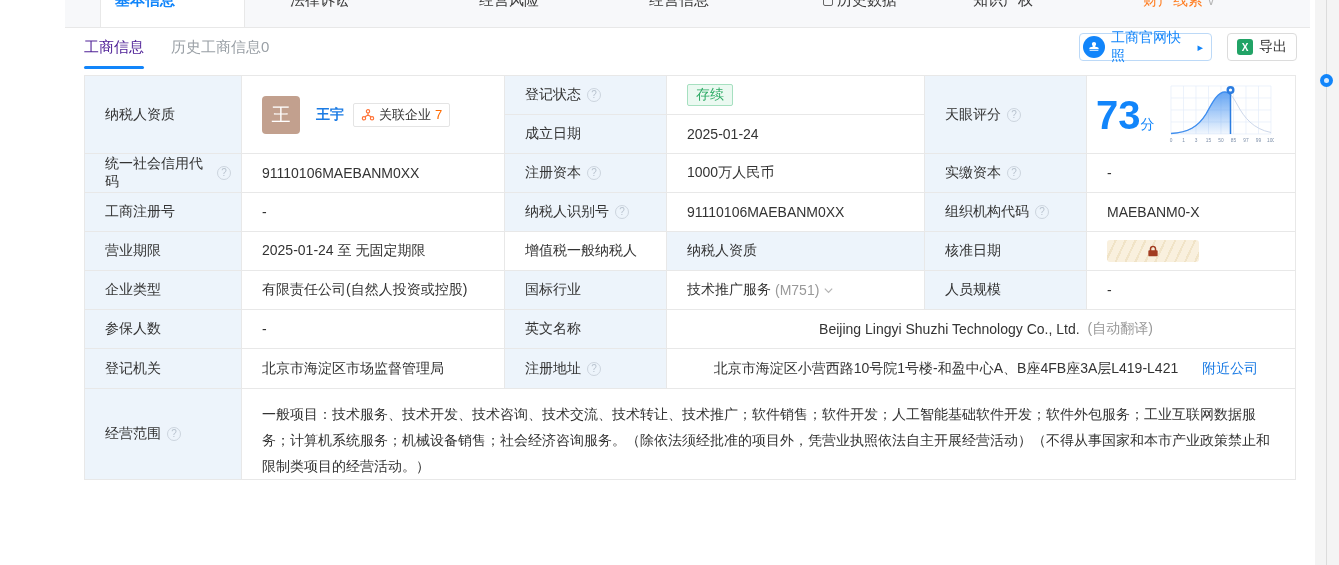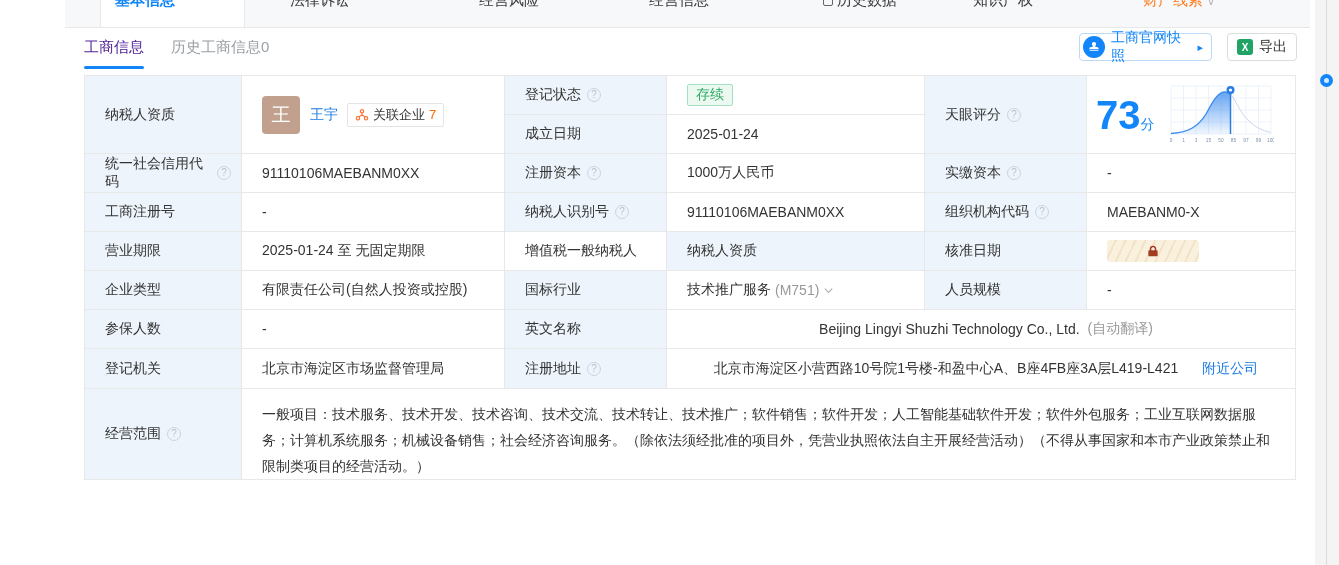--- a/index.html
+++ b/index.html
@@ -48,21 +48,21 @@
   .nr { border-right:none; } .nb { border-bottom:none; }
   .span5 { grid-column: span 5; } .span3 { grid-column: span 3; justify-content: center; }
   .help { width:14px; height:14px; flex:0 0 auto; border:1px solid #ccd4de; border-radius:50%;
           color:#b9c3cf; font-size:10px; line-height:12px; text-align:center; cursor:pointer; }
   .mini { display:grid; grid-template-columns:162px 258px; grid-auto-rows:39px; }
   .dash { color:#333; }
 
   .avatar { width:38px; height:38px; border-radius:4px; background:#c2a08e; color:#fff;
             font-size:19px; display:flex; align-items:center; justify-content:center; cursor:pointer; flex:0 0 auto; }
   .link { color:#1b7be4; cursor:pointer; text-decoration:none; }
-  .rep-name { margin:0 9px 0 10px; }
+  .rep-name { margin:0 9px 0 16px;font-weight:bold; }
   .rel-badge { display:flex; align-items:center; gap:4px; border:1px solid #e4e4e4; border-radius:2px;
                padding:2px 7px; font-size:13px; cursor:pointer; background:#fff; }
   .rel-count { color:#ff6a00; }
 
   .status-badge { background:#ebf9f1; border:1px solid #a6e0c0; color:#2fab66; font-size:14px;
                   border-radius:2px; padding:1px 8px; }
   .gray { color:#999; }
   .chev-down { margin-left:4px; display:inline-flex; }
 
   .score-cell { padding-left:9px; gap:13px; }

